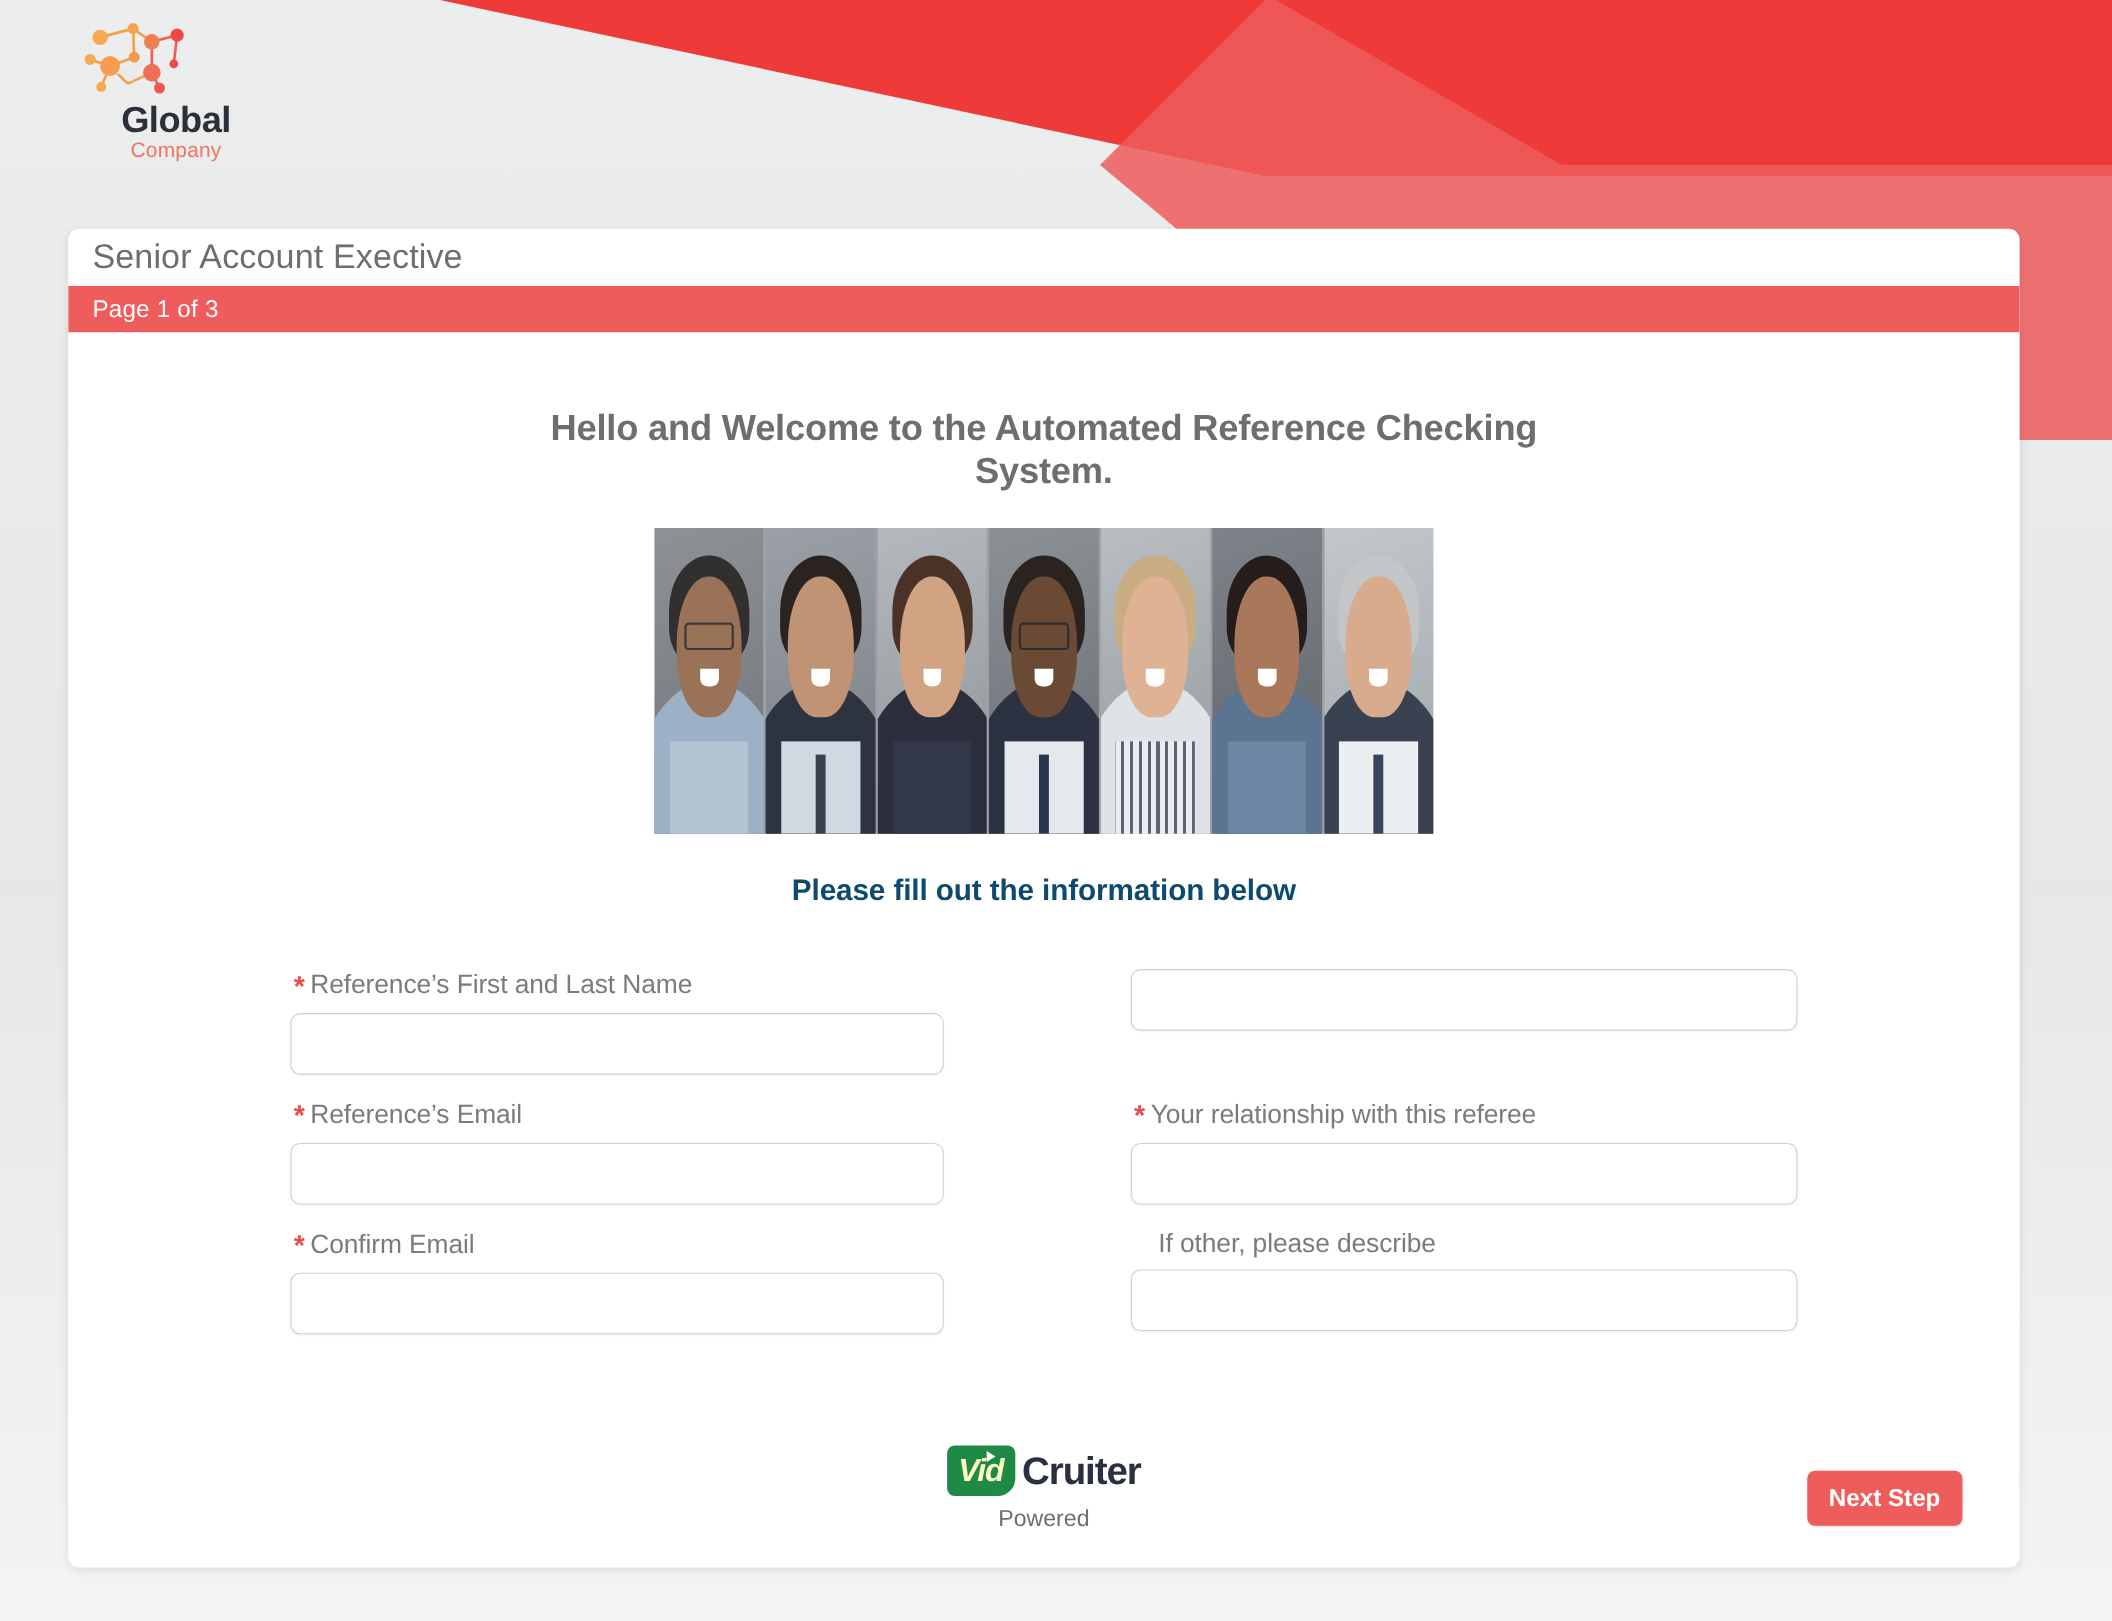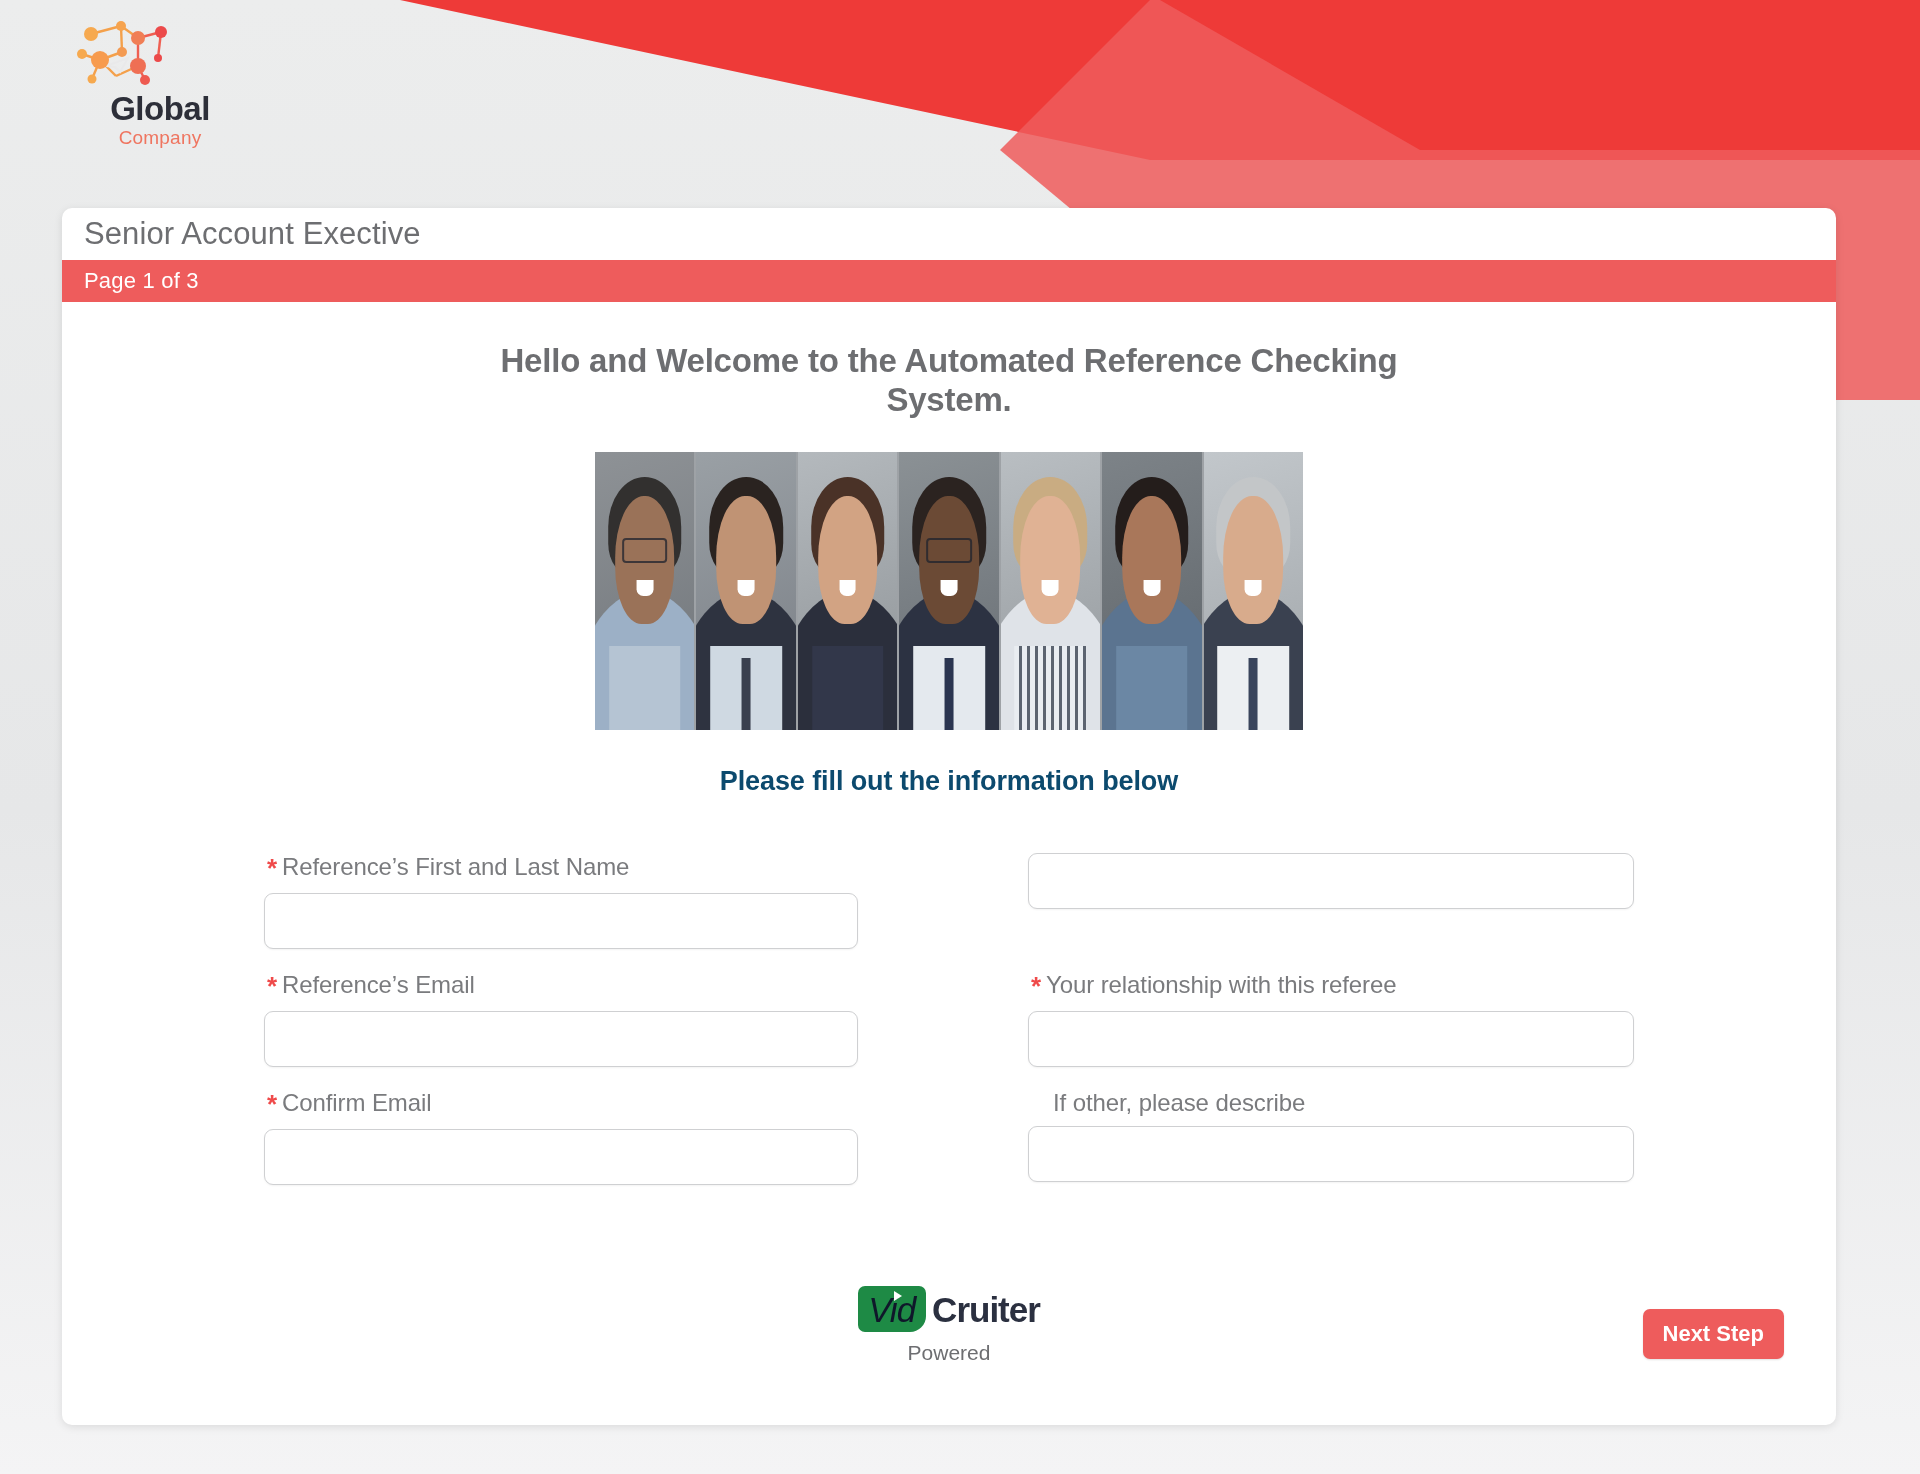--- a/index.html
+++ b/index.html
@@ -90,20 +90,21 @@
     padding-left: 22px;
     color: #ffffff;
     font-size: 22px;
     letter-spacing: 0.2px;
   }
 
   #card-body {
     padding: 40px 60px 0 60px;
     position: relative;
     height: 1115px;
+    margin-top: 28px;
   }
 
   #welcome-heading {
     margin: 0 auto;
     width: 920px;
     text-align: center;
     font-size: 33px;
     font-weight: bold;
     color: #6d6e71;
     line-height: 1.18;
@@ -266,23 +267,23 @@
   #vid-badge {
     background: #1e8a45;
     border-radius: 7px 7px 16px 7px;
     height: 46px;
     padding: 0 11px 0 10px;
     display: flex;
     align-items: center;
     position: relative;
   }
   #vid-badge .vid-text {
-    color: #0f172a;
-    font-size: 35px;
-    font-weight: normal;
+    color: #fef9c3;
+    font-size: 29px;
+    font-weight: bold;
     font-style: italic;
     letter-spacing: -1px;
     line-height: 1;
   }
   #vid-badge .play-tri {
     position: absolute;
     top: 5px;
     left: 36px;
     width: 0; height: 0;
     border-left: 8px solid #ffffff;

